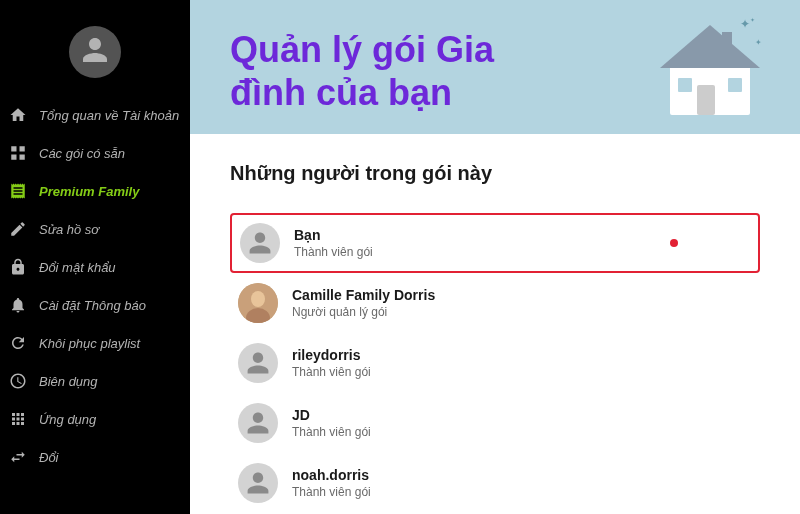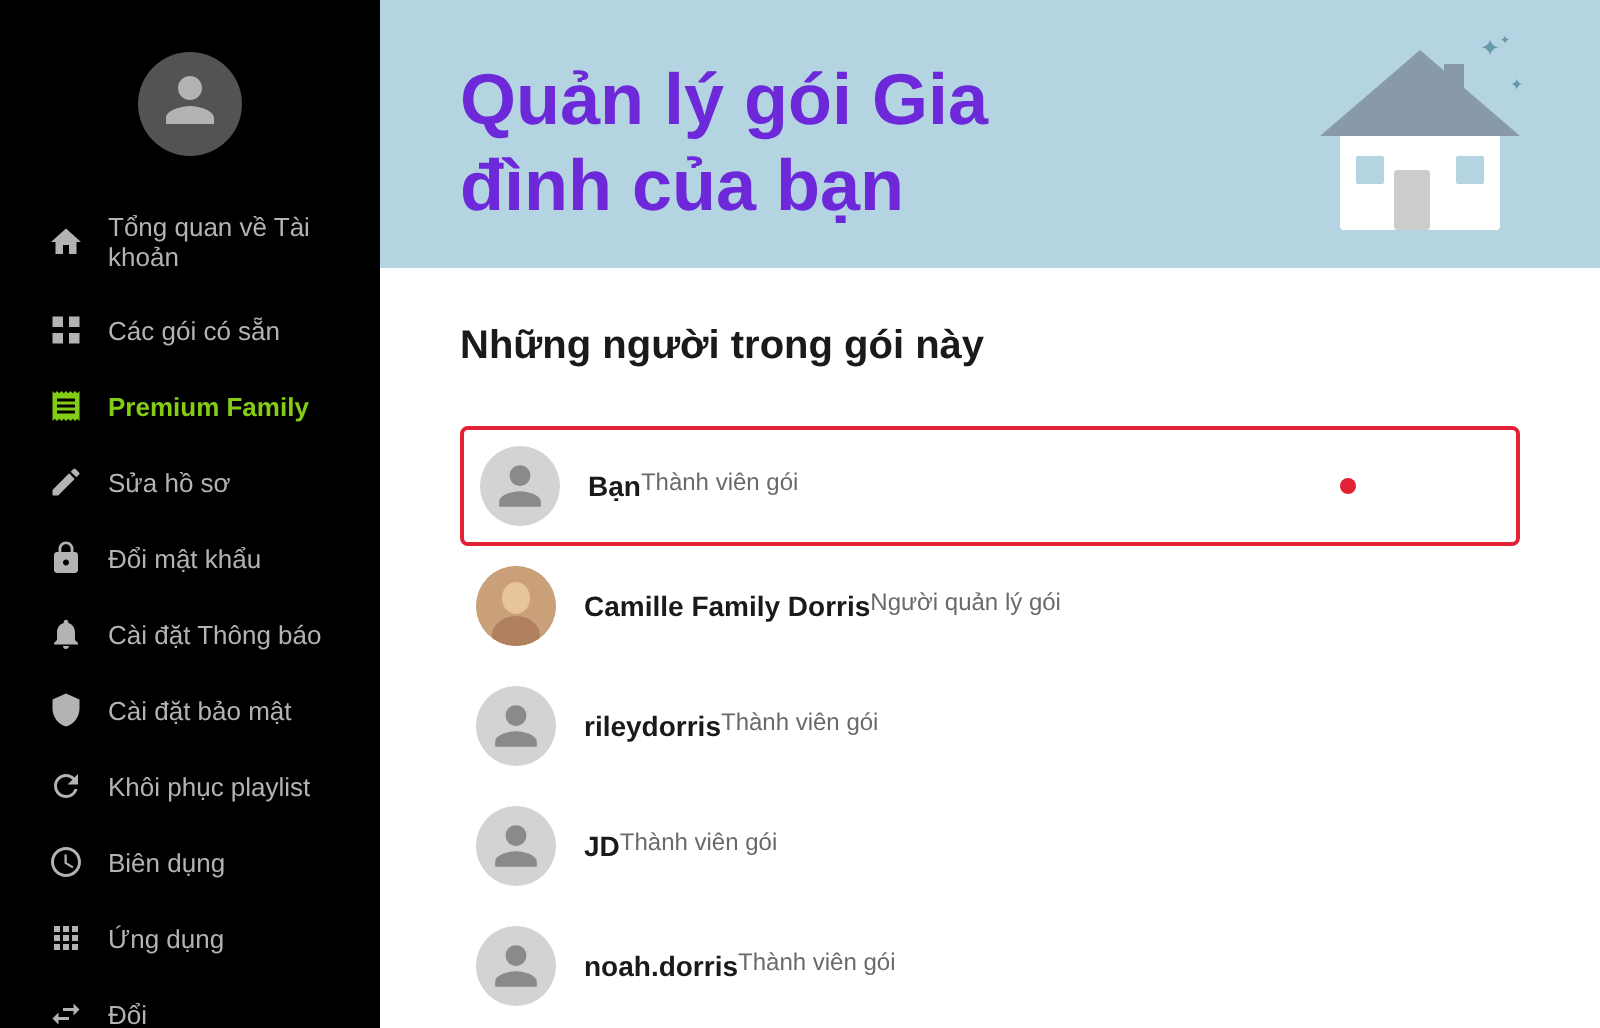--- a/index.html
+++ b/index.html
@@ -48,27 +48,28 @@
     .sidebar-nav {
       display: flex;
       flex-direction: column;
       gap: 0;
     }
 
     .sidebar-item {
       display: flex;
       align-items: center;
       gap: 12px;
-      padding: 10px 24px;
+      padding: 10px 9px;
       cursor: pointer;
       color: #b3b3b3;
       font-size: 13px;
       font-weight: 500;
       text-decoration: none;
       transition: color 0.15s;
+      font-style: italic;
     }
 
     .sidebar-item.active {
       color: #84cc16;
       font-weight: 700;
     }
 
     .sidebar-item .icon {
       width: 18px;
       height: 18px;
@@ -161,21 +162,21 @@
       flex-shrink: 0;
       overflow: hidden;
     }
 
     .member-avatar.camille {
       background: #c8a882;
     }
 
     .member-info {
       display: flex;
-      flex-direction: row;
+      flex-direction: column;
     }
 
     .member-name {
       font-size: 14px;
       font-weight: 600;
       color: #1a1a1a;
       line-height: 1.3;
     }
 
     .member-role {
@@ -258,28 +259,20 @@
 
     <div class="sidebar-item">
       <span class="icon">
         <svg width="18" height="18" viewBox="0 0 24 24" fill="currentColor">
           <path d="M12 22c1.1 0 2-.9 2-2h-4a2 2 0 002 2zm6-6v-5c0-3.07-1.64-5.64-4.5-6.32V4c0-.83-.67-1.5-1.5-1.5s-1.5.67-1.5 1.5v.68C7.63 5.36 6 7.92 6 11v5l-2 2v1h16v-1l-2-2z"></path>
         </svg>
       </span>
       <span>Cài đặt Thông báo</span>
     </div>
 
-    <div class="sidebar-item">
-      <span class="icon">
-        <svg width="18" height="18" viewBox="0 0 24 24" fill="currentColor">
-          <path d="M12 1L3 5v6c0 5.55 3.84 10.74 9 12 5.16-1.26 9-6.45 9-12V5l-9-4z"></path>
-        </svg>
-      </span>
-      <span>Cài đặt bảo mật</span>
-    </div>
 
     <div class="sidebar-item">
       <span class="icon">
         <svg width="18" height="18" viewBox="0 0 24 24" fill="currentColor">
           <path d="M17.65 6.35A7.958 7.958 0 0012 4c-4.42 0-7.99 3.58-7.99 8s3.57 8 7.99 8c3.73 0 6.84-2.55 7.73-6h-2.08A5.99 5.99 0 0112 18c-3.31 0-6-2.69-6-6s2.69-6 6-6c1.66 0 3.14.69 4.22 1.78L13 11h7V4l-2.35 2.35z"></path>
         </svg>
       </span>
       <span>Khôi phục playlist</span>
     </div>
 

